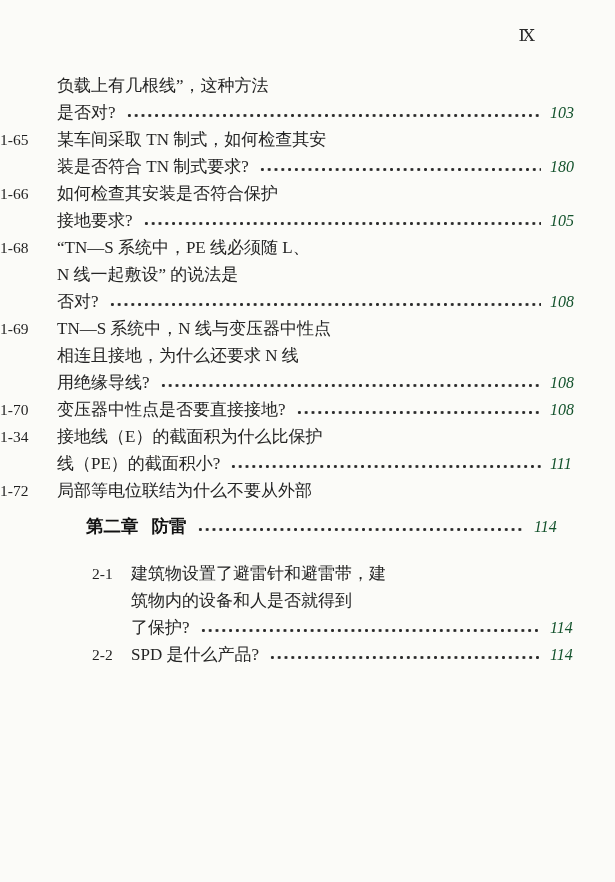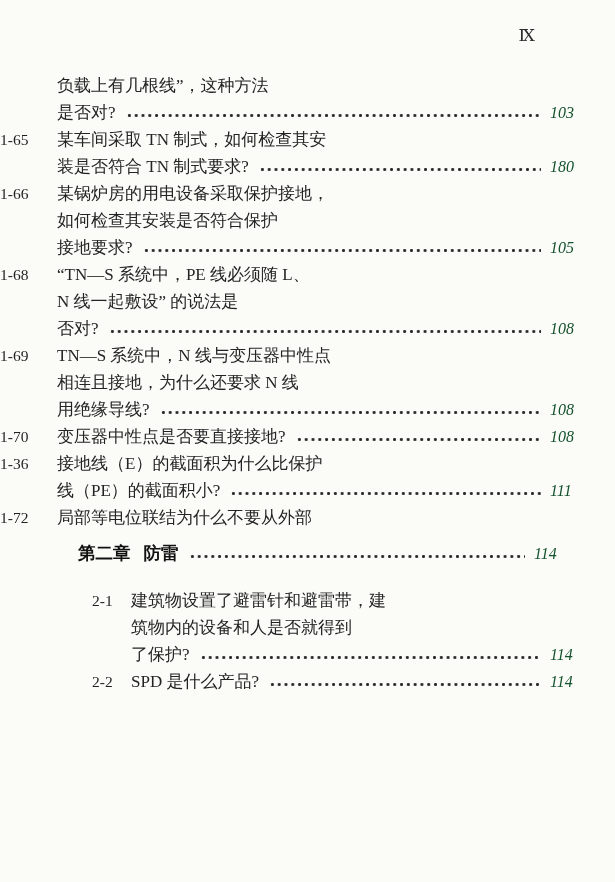--- a/index.html
+++ b/index.html
@@ -42,20 +42,21 @@
     font-family:"Liberation Serif","DejaVu Serif",serif;
     font-size:16px; min-width:28px; text-align:left; color:#14532d;
   }
   .chapter {
     display:flex; align-items:baseline;
     height:27px; line-height:27px;
     margin:9px 53px 20px 0;
     font-family:"Liberation Sans","DejaVu Sans",sans-serif;
     font-weight:bold; font-size:17.5px; color:#111;
     white-space:nowrap;
+    padding-left:8px;
   }
   .chapter .cnum { flex:none; margin-left:78px; }
   .chapter .ctitle { flex:none; margin-left:13px; }
   .chapter .pg { font-weight:normal; }
   .watermark {
     position:absolute; top:852px; right:4px;
     font-family:"DejaVu Sans","Liberation Sans",sans-serif;
     font-weight:bold; font-size:13.5px;
   }
 </style>
@@ -91,23 +92,20 @@
             <span class="txt">装是否符合 TN 制式要求?</span>
   <span class="leader"></span>
             <span class="pg">180</span>
 </div>
 </div>
   </div>
 
   <div class="entry">
     <div class="num">1-66</div>
     <div class="body">
-  <div class="line">
-            <span class="txt">某锅炉房的用电设备采取保护接地，</span>
-          </div>
 
   <div class="line">
             <span class="txt">如何检查其安装是否符合保护</span>
           </div>
 
   <div class="line">
             <span class="txt">接地要求?</span>
   <span class="leader"></span>
             <span class="pg">105</span>
 </div>
@@ -158,21 +156,21 @@
     <div class="body">
   <div class="line">
             <span class="txt">变压器中性点是否要直接接地?</span>
   <span class="leader"></span>
             <span class="pg">108</span>
 </div>
 </div>
   </div>
 
   <div class="entry">
-    <div class="num">1-36</div>
+    <div class="num">1-34</div>
     <div class="body">
   <div class="line">
             <span class="txt">接地线（E）的截面积为什么比保护</span>
           </div>
 
   <div class="line">
             <span class="txt">线（PE）的截面积小?</span>
   <span class="leader"></span>
             <span class="pg">111</span>
 </div>

